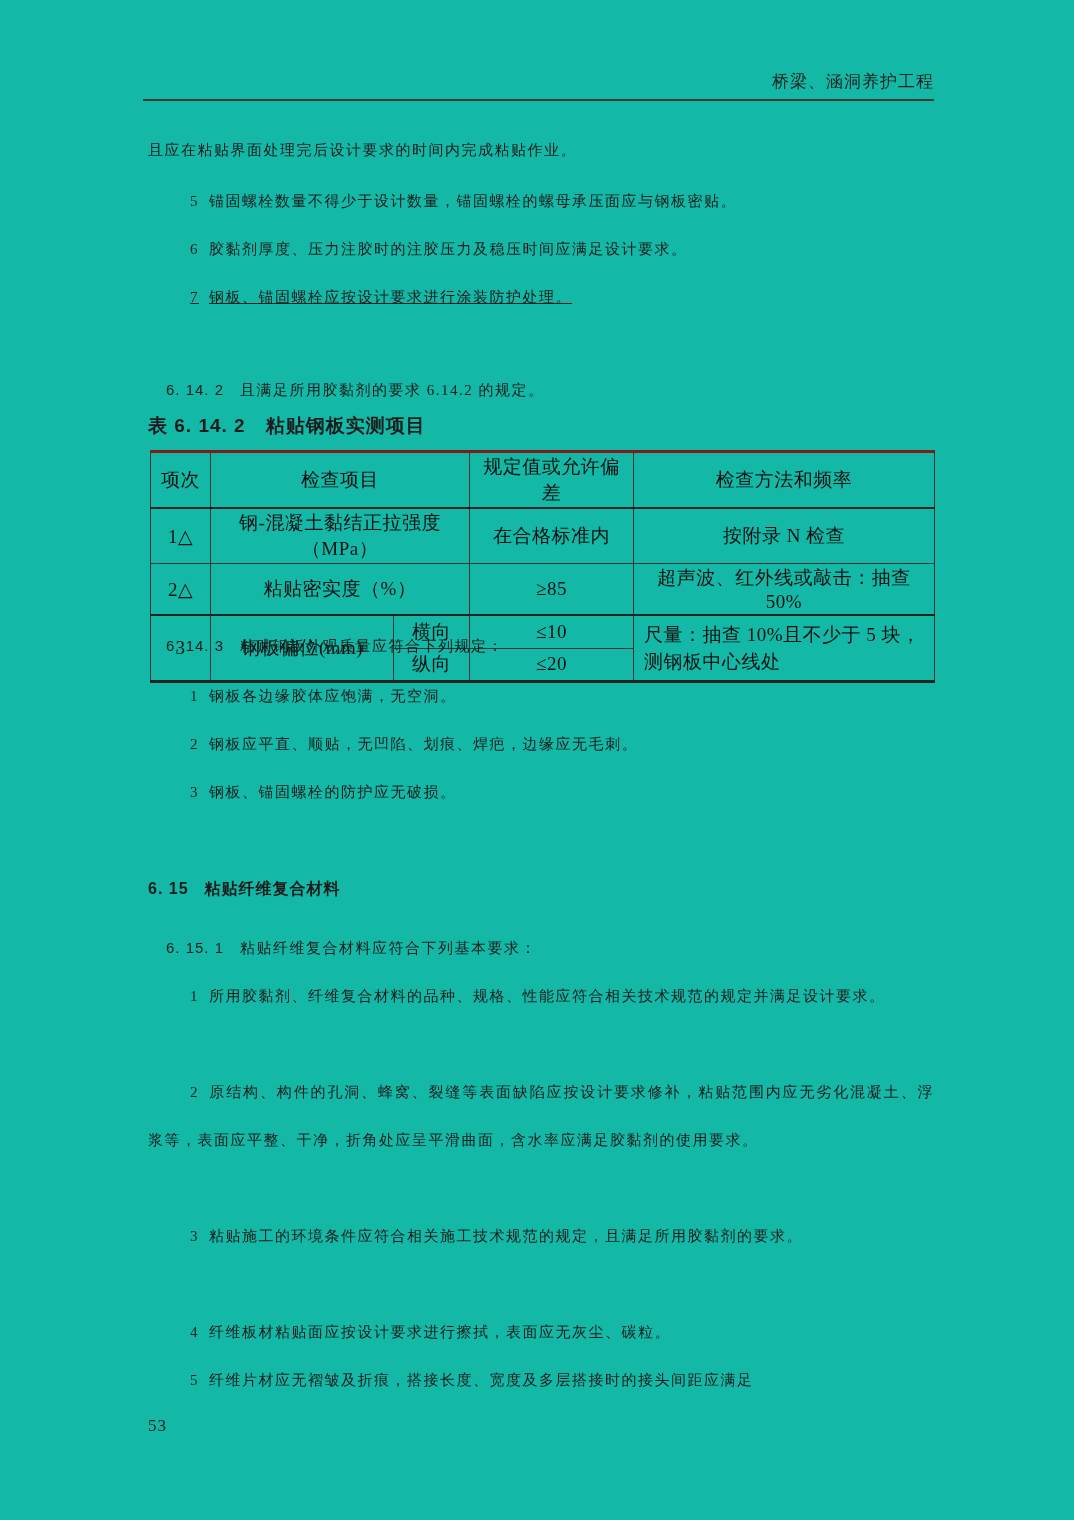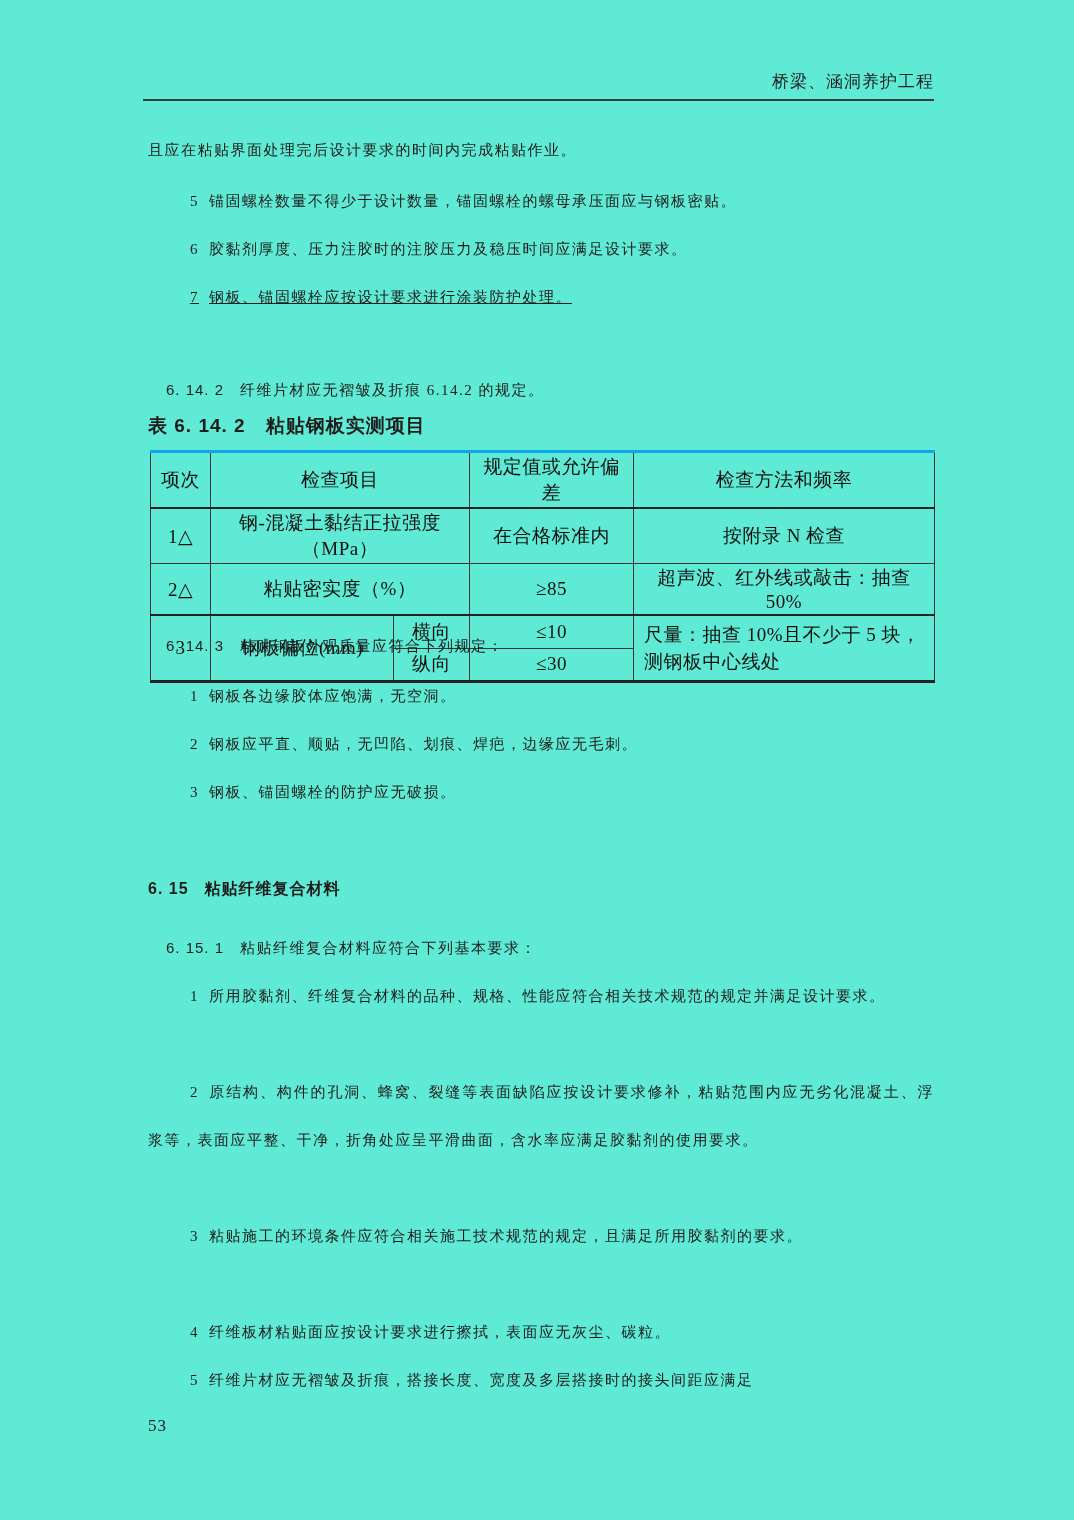--- a/index.html
+++ b/index.html
@@ -1,21 +1,21 @@
 <!DOCTYPE html>
 <html><head>
 <meta charset="utf-8">
 <style>
   * { margin:0; padding:0; box-sizing:border-box; }
   html,body { background:#888; }
   .page {
     position:relative;
     width:1074px; height:1520px;
     margin:0 auto;
-    background:#5eead4;
+    background:#14b8a6;
     font-family:"Liberation Serif","DejaVu Serif",serif;
     color:#1c1c1c;
     overflow:hidden;
   }
   .abs { position:absolute; left:148px; width:786px; }
   .running-head {
     top:70px; text-align:right;
     font-size:17px; letter-spacing:1px; color:#222;
   }
   .head-rule {
@@ -38,21 +38,21 @@
   }
   .tbl-title {
     font-family:"Liberation Sans","DejaVu Sans",sans-serif;
     font-weight:bold; font-size:19px; line-height:28px;
     text-align:left; letter-spacing:1px;
   }
   table.spec {
     position:absolute; left:150px; top:450px; width:784px;
     border-collapse:collapse; table-layout:fixed;
     font-size:19px; color:#111;
-    border-top:3px solid #0ea5e9; border-bottom:3px solid #222;
+    border-top:3px solid #7f1d1d; border-bottom:3px solid #222;
   }
   table.spec td {
     border:1px solid #333;
     text-align:center; vertical-align:middle;
     padding:1px 6px; letter-spacing:0.5px;
   }
   table.spec tr.hdr td { border-bottom:2px solid #222; height:30px; }
   table.spec tr.r1 td { height:29px; }
   table.spec tr.r2 td { height:29px; border-bottom:2px solid #222; }
   table.spec tr.r3 td { height:33px; }
@@ -70,21 +70,21 @@
   <div class="head-rule"></div>
 
   <div class="abs body-p" style="top:126px;">且应在粘贴界面处理完后设计要求的时间内完成粘贴作业。</div>
 
   <div class="abs body-p indent" style="top:177px;"><span class="num">5</span><span>锚固螺栓数量不得少于设计数量，锚固螺栓的螺母承压面应与钢板密贴。</span></div>
 
   <div class="abs body-p indent" style="top:225px;"><span class="num">6</span><span>胶黏剂厚度、压力注胶时的注胶压力及稳压时间应满足设计要求。</span></div>
 
   <div class="abs body-p indent" style="top:273px;text-decoration:underline;"><span class="num">7</span><span>钢板、锚固螺栓应按设计要求进行涂装防护处理。</span></div>
 
-  <div class="abs body-p" style="top:366px; text-indent:18px;"><span class="clause-num">6. 14. 2</span><span>纤维片材应无褶皱及折痕 6.14.2 的规定。</span></div>
+  <div class="abs body-p" style="top:366px; text-indent:18px;"><span class="clause-num">6. 14. 2</span><span>且满足所用胶黏剂的要求 6.14.2 的规定。</span></div>
 
   <div class="abs tbl-title" style="top:412px;">表 6. 14. 2　粘贴钢板实测项目</div>
 
   <table class="spec">
     <colgroup>
       <col style="width:60px">
         <col style="width:183px">
         <col style="width:76px">
         <col style="width:164px">
         <col style="width:301px">
@@ -110,21 +110,21 @@
     </tr>
     <tr class="r3">
       <td rowspan="2">3</td>
       <td rowspan="2">钢板偏位(mm)</td>
       <td>横向</td>
       <td>≤10</td>
       <td rowspan="2" class="method-left">尺量：抽查 10%且不少于 5 块，测钢板中心线处</td>
     </tr>
     <tr class="r3">
       <td>纵向</td>
-      <td>≤30</td>
+      <td>≤20</td>
     </tr>
   </tbody>
     </table>
 
   <div class="abs body-p" style="top:622px; text-indent:18px;"><span class="clause-num">6. 14. 3</span><span>粘贴钢板外观质量应符合下列规定：</span></div>
 
   <div class="abs body-p indent" style="top:672px;"><span class="num">1</span><span>钢板各边缘胶体应饱满，无空洞。</span></div>
 
   <div class="abs body-p indent" style="top:720px;"><span class="num">2</span><span>钢板应平直、顺贴，无凹陷、划痕、焊疤，边缘应无毛刺。</span></div>
 

